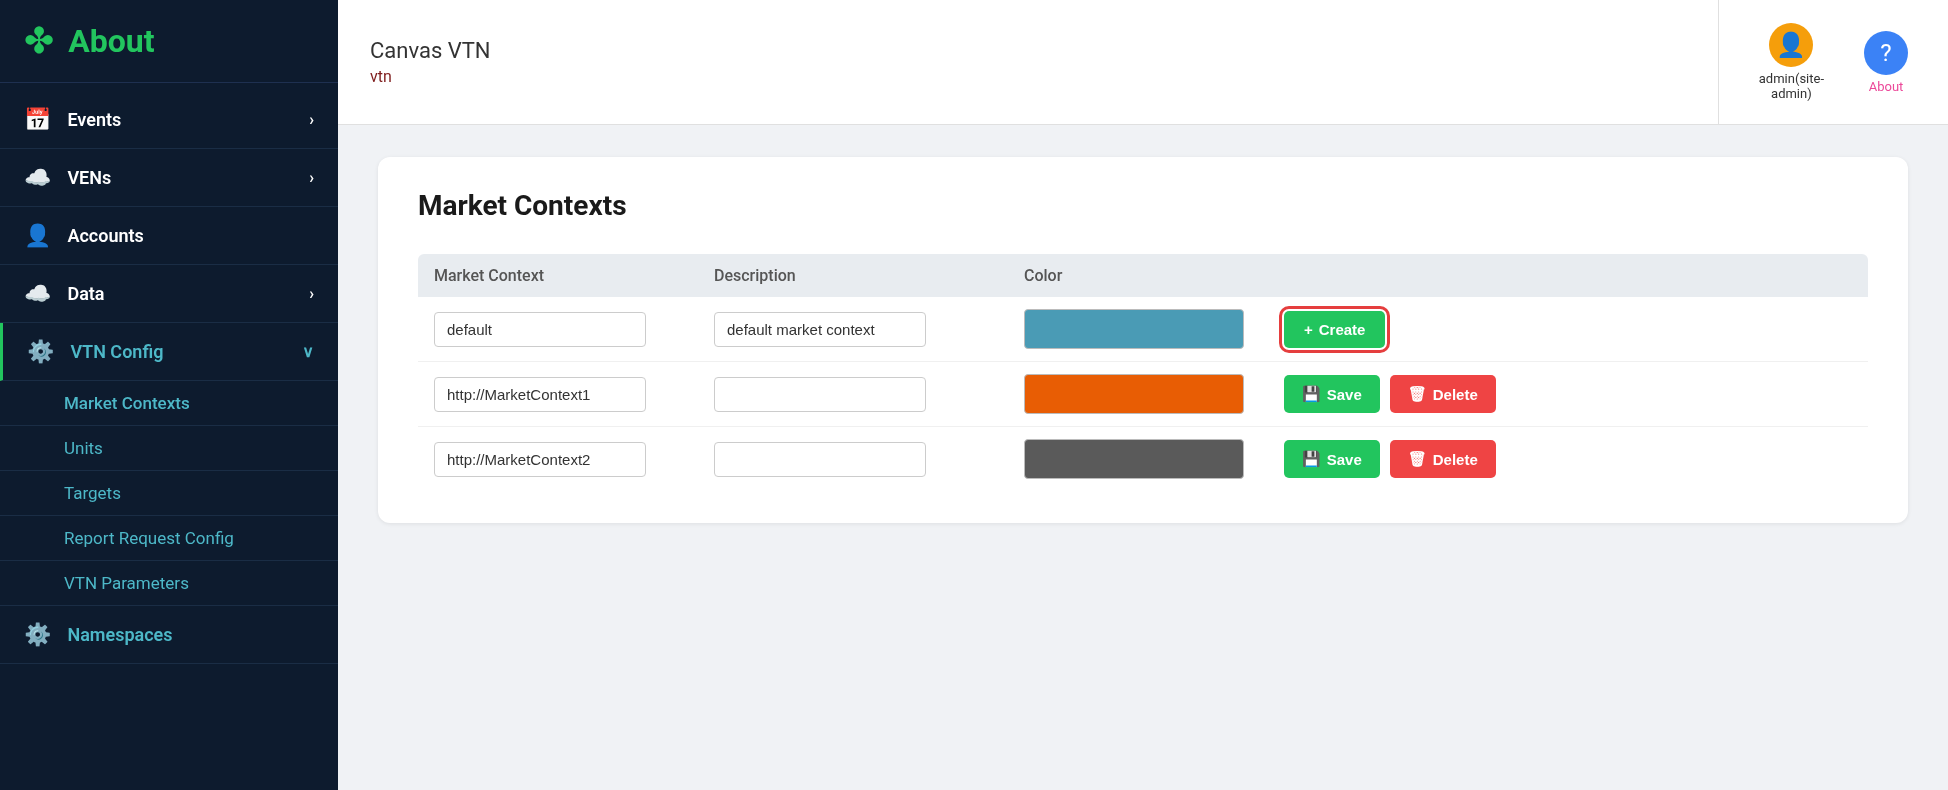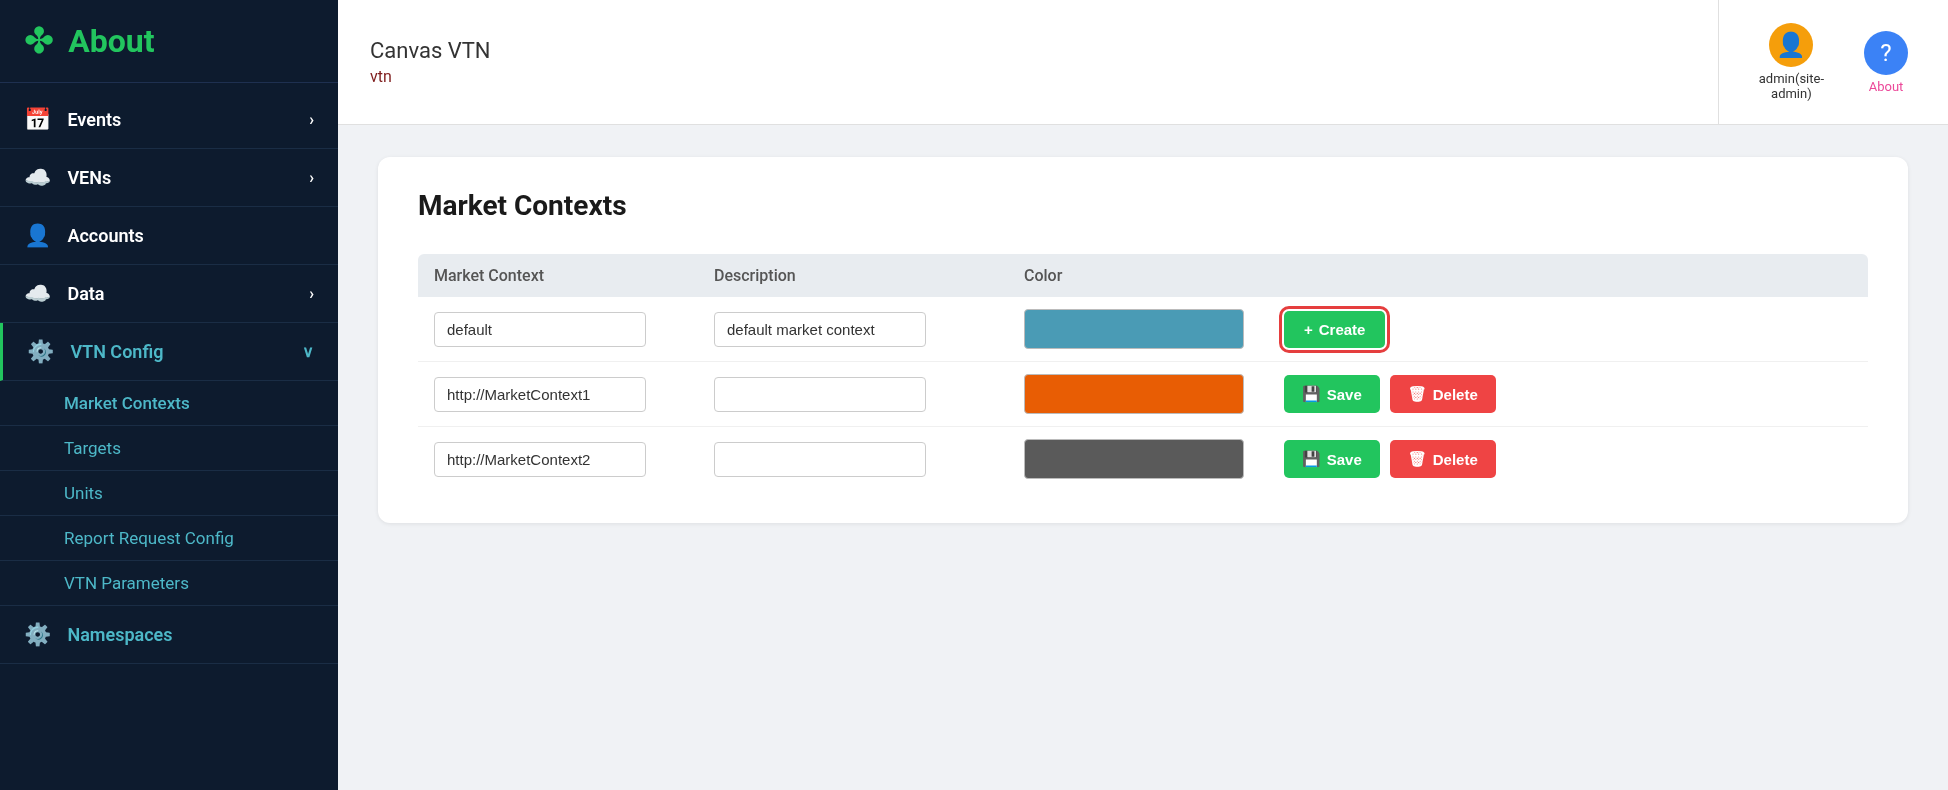--- a/index.html
+++ b/index.html
@@ -324,24 +324,24 @@
 
     <div class="nav-section-header">
       <span class="nav-icon">⚙️</span>
       <span>VTN Config</span>
       <span class="nav-arrow">∨</span>
     </div>
     <div class="nav-sub-item active">
       <span>Market Contexts</span>
     </div>
     <div class="nav-sub-item">
+      <span>Units</span>
+    </div>
+    <div class="nav-sub-item">
       <span>Targets</span>
-    </div>
-    <div class="nav-sub-item">
-      <span>Units</span>
     </div>
     <div class="nav-sub-item">
       <span>Report Request Config</span>
     </div>
     <div class="nav-sub-item">
       <span>VTN Parameters</span>
     </div>
 
     <div class="nav-namespaces">
       <span class="nav-icon">⚙️</span>

